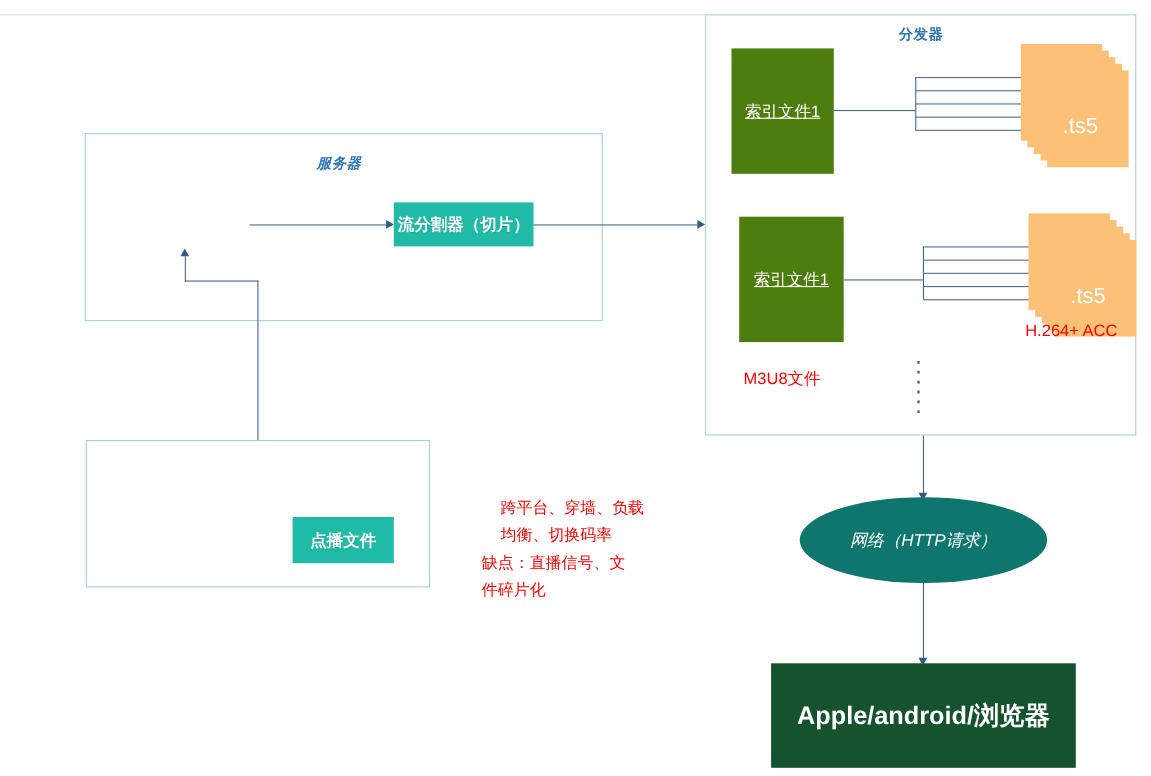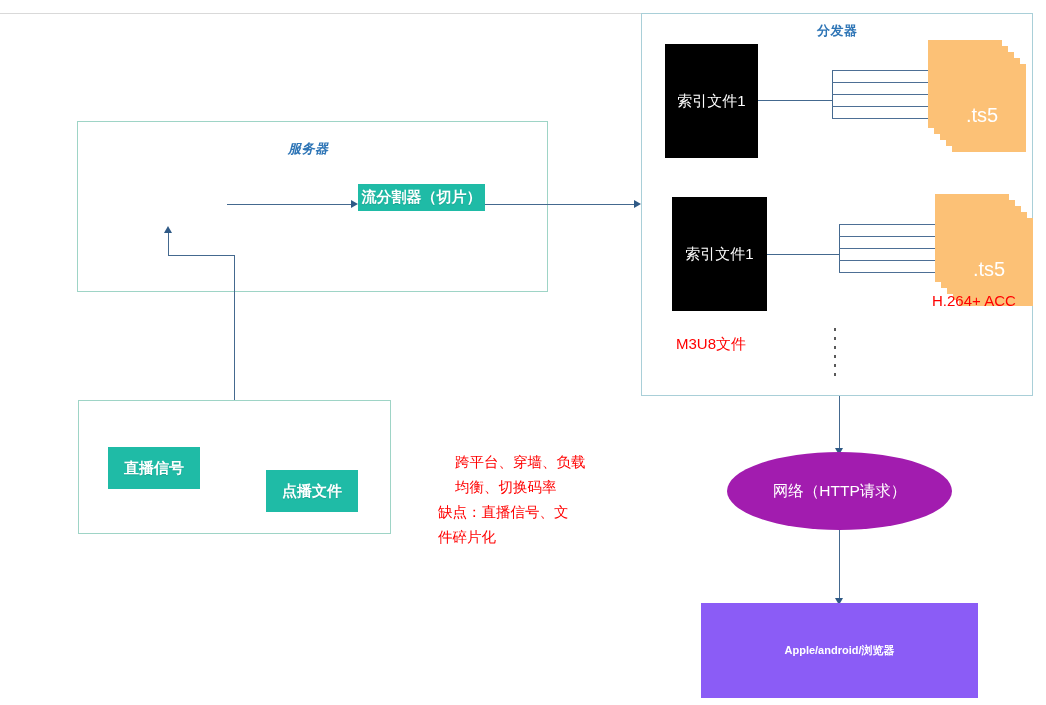--- a/index.html
+++ b/index.html
@@ -54,27 +54,28 @@
     font-weight: bold;
     display: flex;
     align-items: center;
     justify-content: center;
     box-sizing: border-box;
     text-shadow: 0 1px 1px rgba(0,0,0,.12);
   }
 
   
   .node-orange {
-    background: #000000;
+    background: #4d7c0f;
     color: #ffffff;
     font-size: 15px;
     display: flex;
     align-items: center;
     justify-content: center;
     box-sizing: border-box;
+    text-decoration: underline;
   }
 
   
   .ts-stack { position: absolute; }
   .ts-card {
     position: absolute;
     background: #fcc176;
     width: 74px;
     height: 88px;
   }
@@ -126,35 +127,36 @@
     white-space: pre-line;
   }
   .red-label {
     color: #ff0000;
     font-size: 15px;
     white-space: nowrap;
   }
 
   
   .ellipse {
-    background: #a21caf;
+    background: #0f766e;
     border-radius: 50%;
     color: #ffffff;
     font-size: 15.5px;
     display: flex;
     align-items: center;
     justify-content: center;
     box-sizing: border-box;
+    font-style: italic;
   }
 
   
   .client-rect {
-    background: #8b5cf6;
-    color: #ffffff;
-    font-size: 11px;
+    background: #14532d;
+    color: #ffffff;
+    font-size: 23px;
     font-weight: bold;
     display: flex;
     align-items: center;
     justify-content: center;
     box-sizing: border-box;
   }
 </style>
 </head>
 <body>
 
@@ -208,31 +210,30 @@
 
   <div class="abs red-label" style="left:676px; top:335px;">M3U8文件</div>
 
   <div class="abs dotted-v" style="left:834px; top:328px; height:48px;"></div>
 
   <div class="abs container-green" style="left:77px; top:121px; width:471px; height:171px;"></div>
 
   <div class="abs grp-title" style="left:288px; top:140px;font-style:italic;">服务器</div>
 
 
-  <div class="abs node-green" style="left:358px; top:184px; width:127px; height:27px;">流分割器（切片）</div>
+  <div class="abs node-green" style="left:358px; top:184px; width:127px; height:40px;">流分割器（切片）</div>
 
   <div class="abs ln-h" style="left:227px; top:204px; width:124px;"></div>
   <div class="abs arrow-head arrow-right" style="left:351px; top:200px;"></div>
 
   <div class="abs ln-h" style="left:485px; top:204px; width:149px;"></div>
   <div class="abs arrow-head arrow-right" style="left:634px; top:200px;"></div>
 
   <div class="abs container-green" style="left:78px; top:400px; width:313px; height:134px;"></div>
 
-  <div class="abs node-green" style="left:108px; top:447px; width:92px; height:42px;">直播信号</div>
 
   <div class="abs node-green" style="left:266px; top:447px; width:92px; height:42px;margin-top:23px;">点播文件</div>
 
   <div class="abs ln-v" style="left:234px; top:255px; height:145px;"></div>
   <div class="abs ln-h" style="left:168px; top:255px; width:67px;"></div>
   <div class="abs ln-v" style="left:168px; top:233px; height:23px;"></div>
   <div class="abs arrow-head arrow-up" style="left:164px; top:226px;"></div>
 
   <div class="abs red-note" style="left:438px; top:450px; width:170px;margin-left:17px;">跨平台、穿墙、负载
 均衡、切换码率</div>

